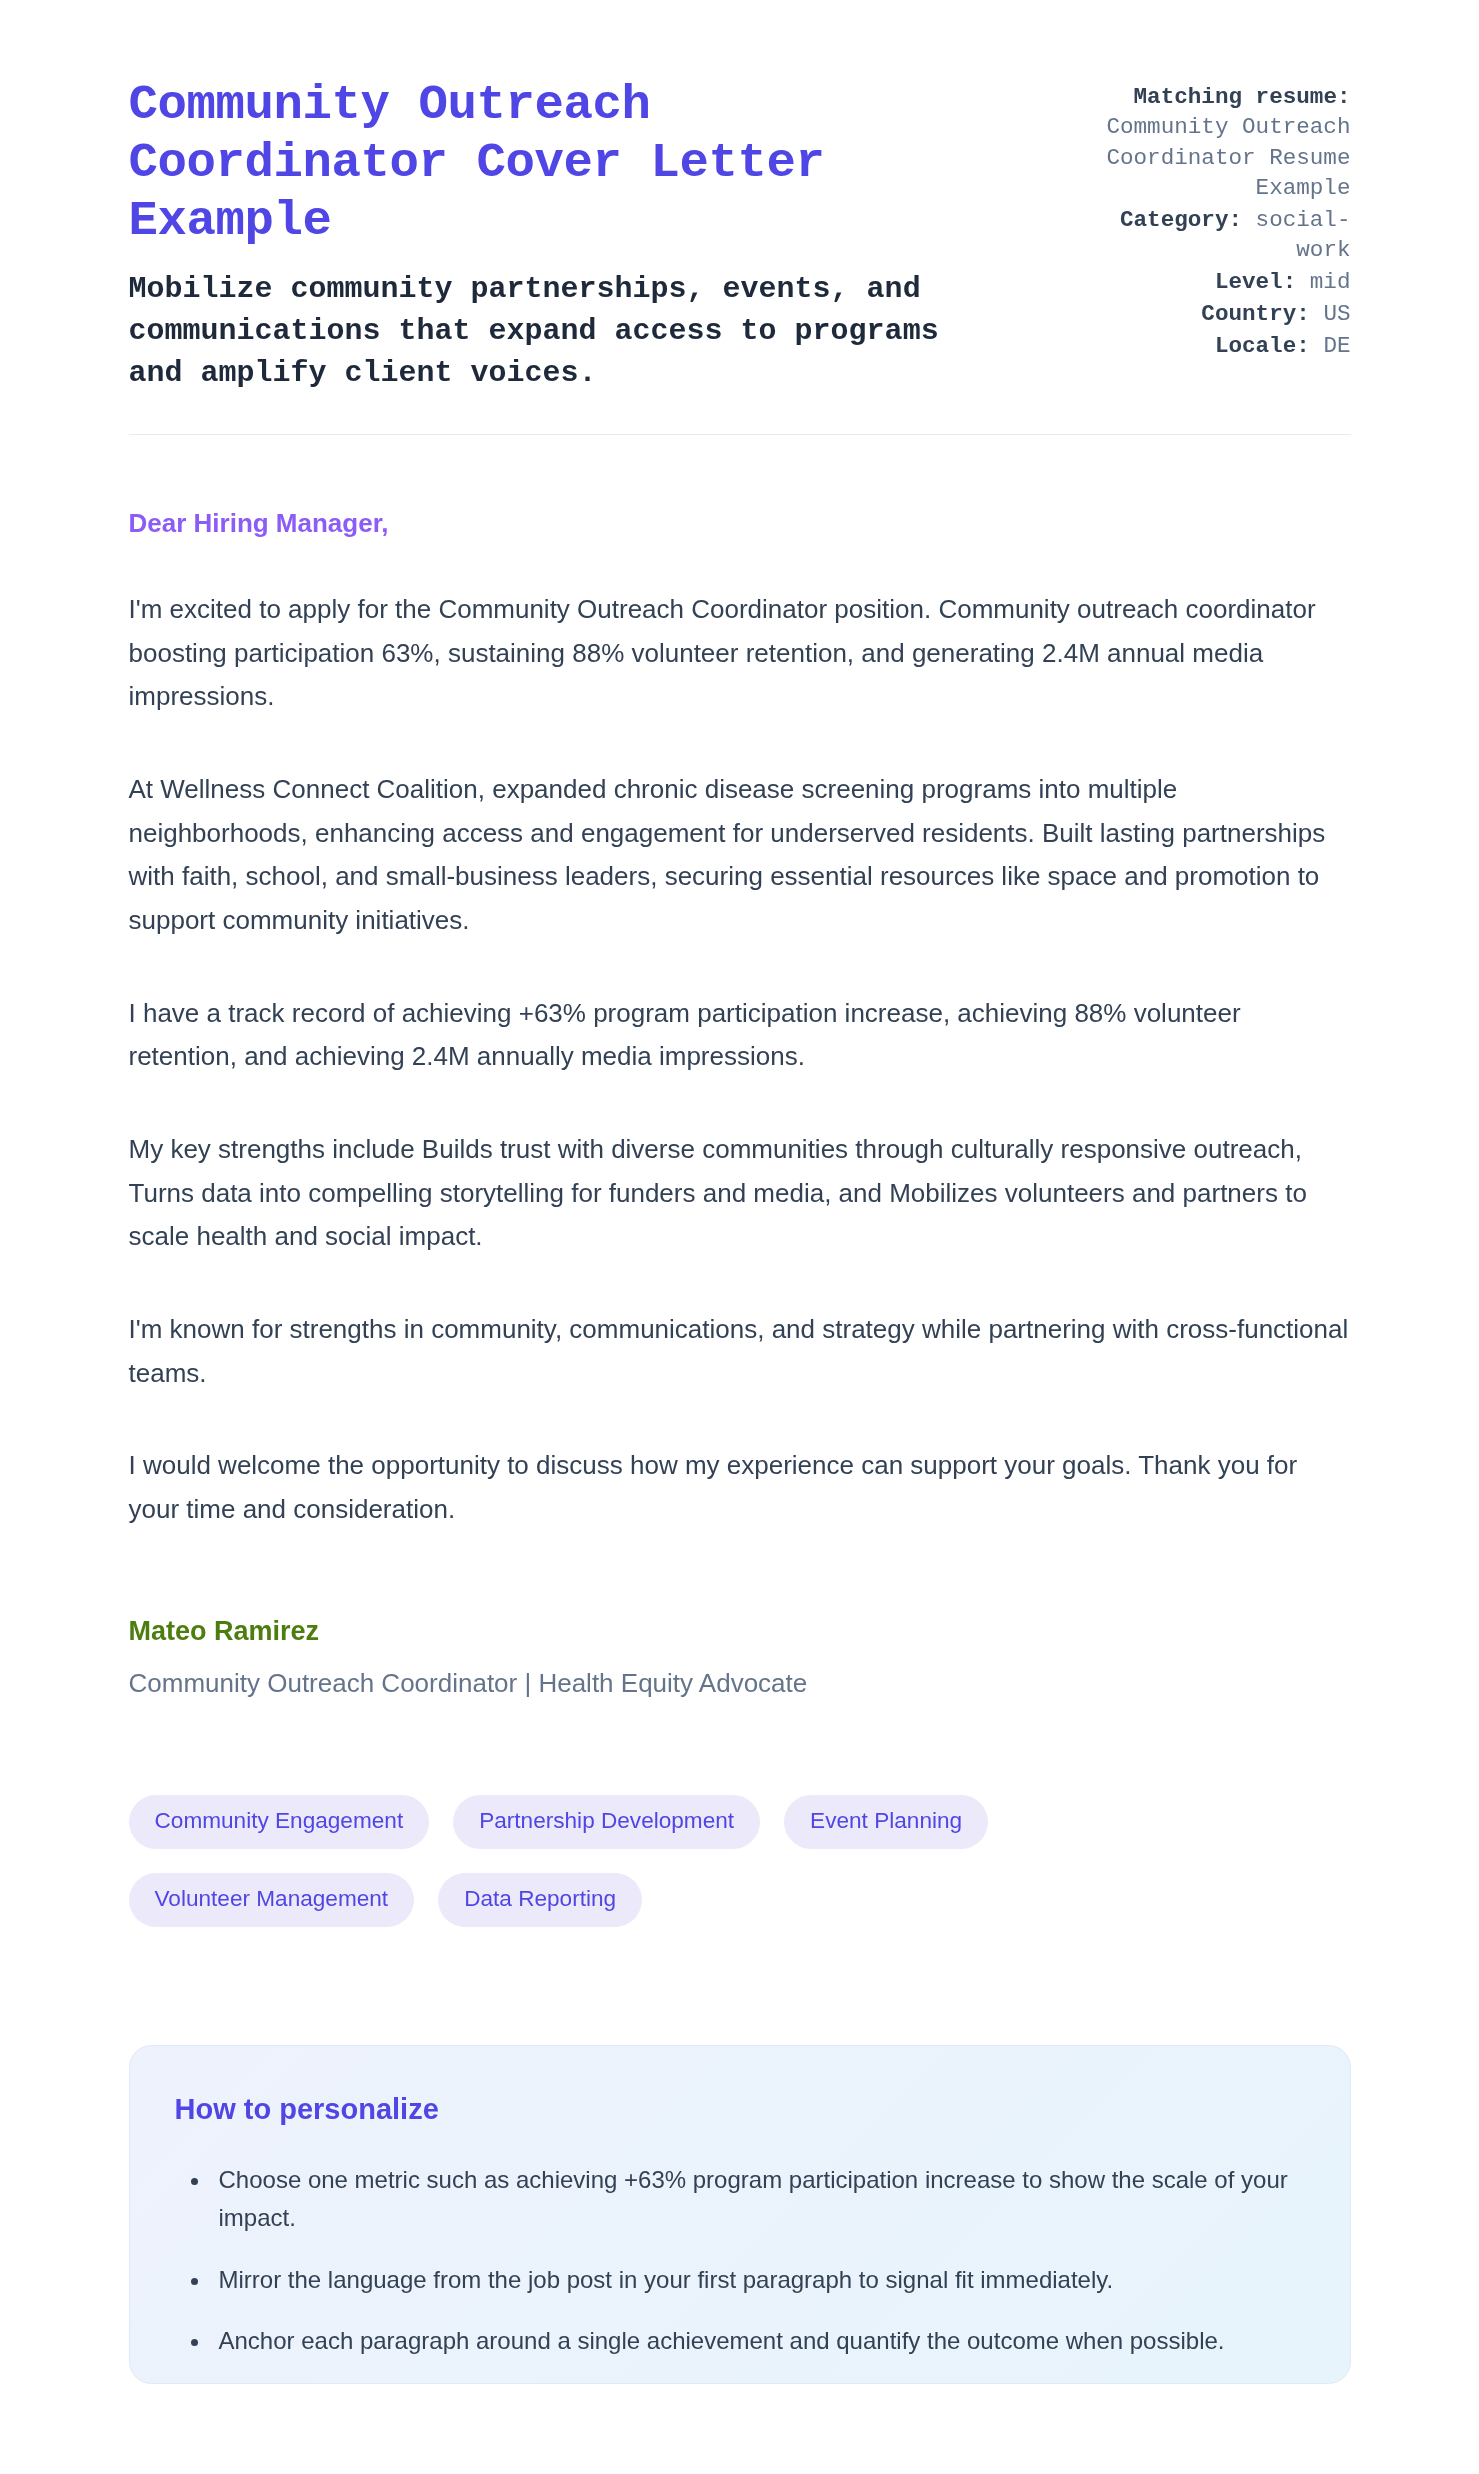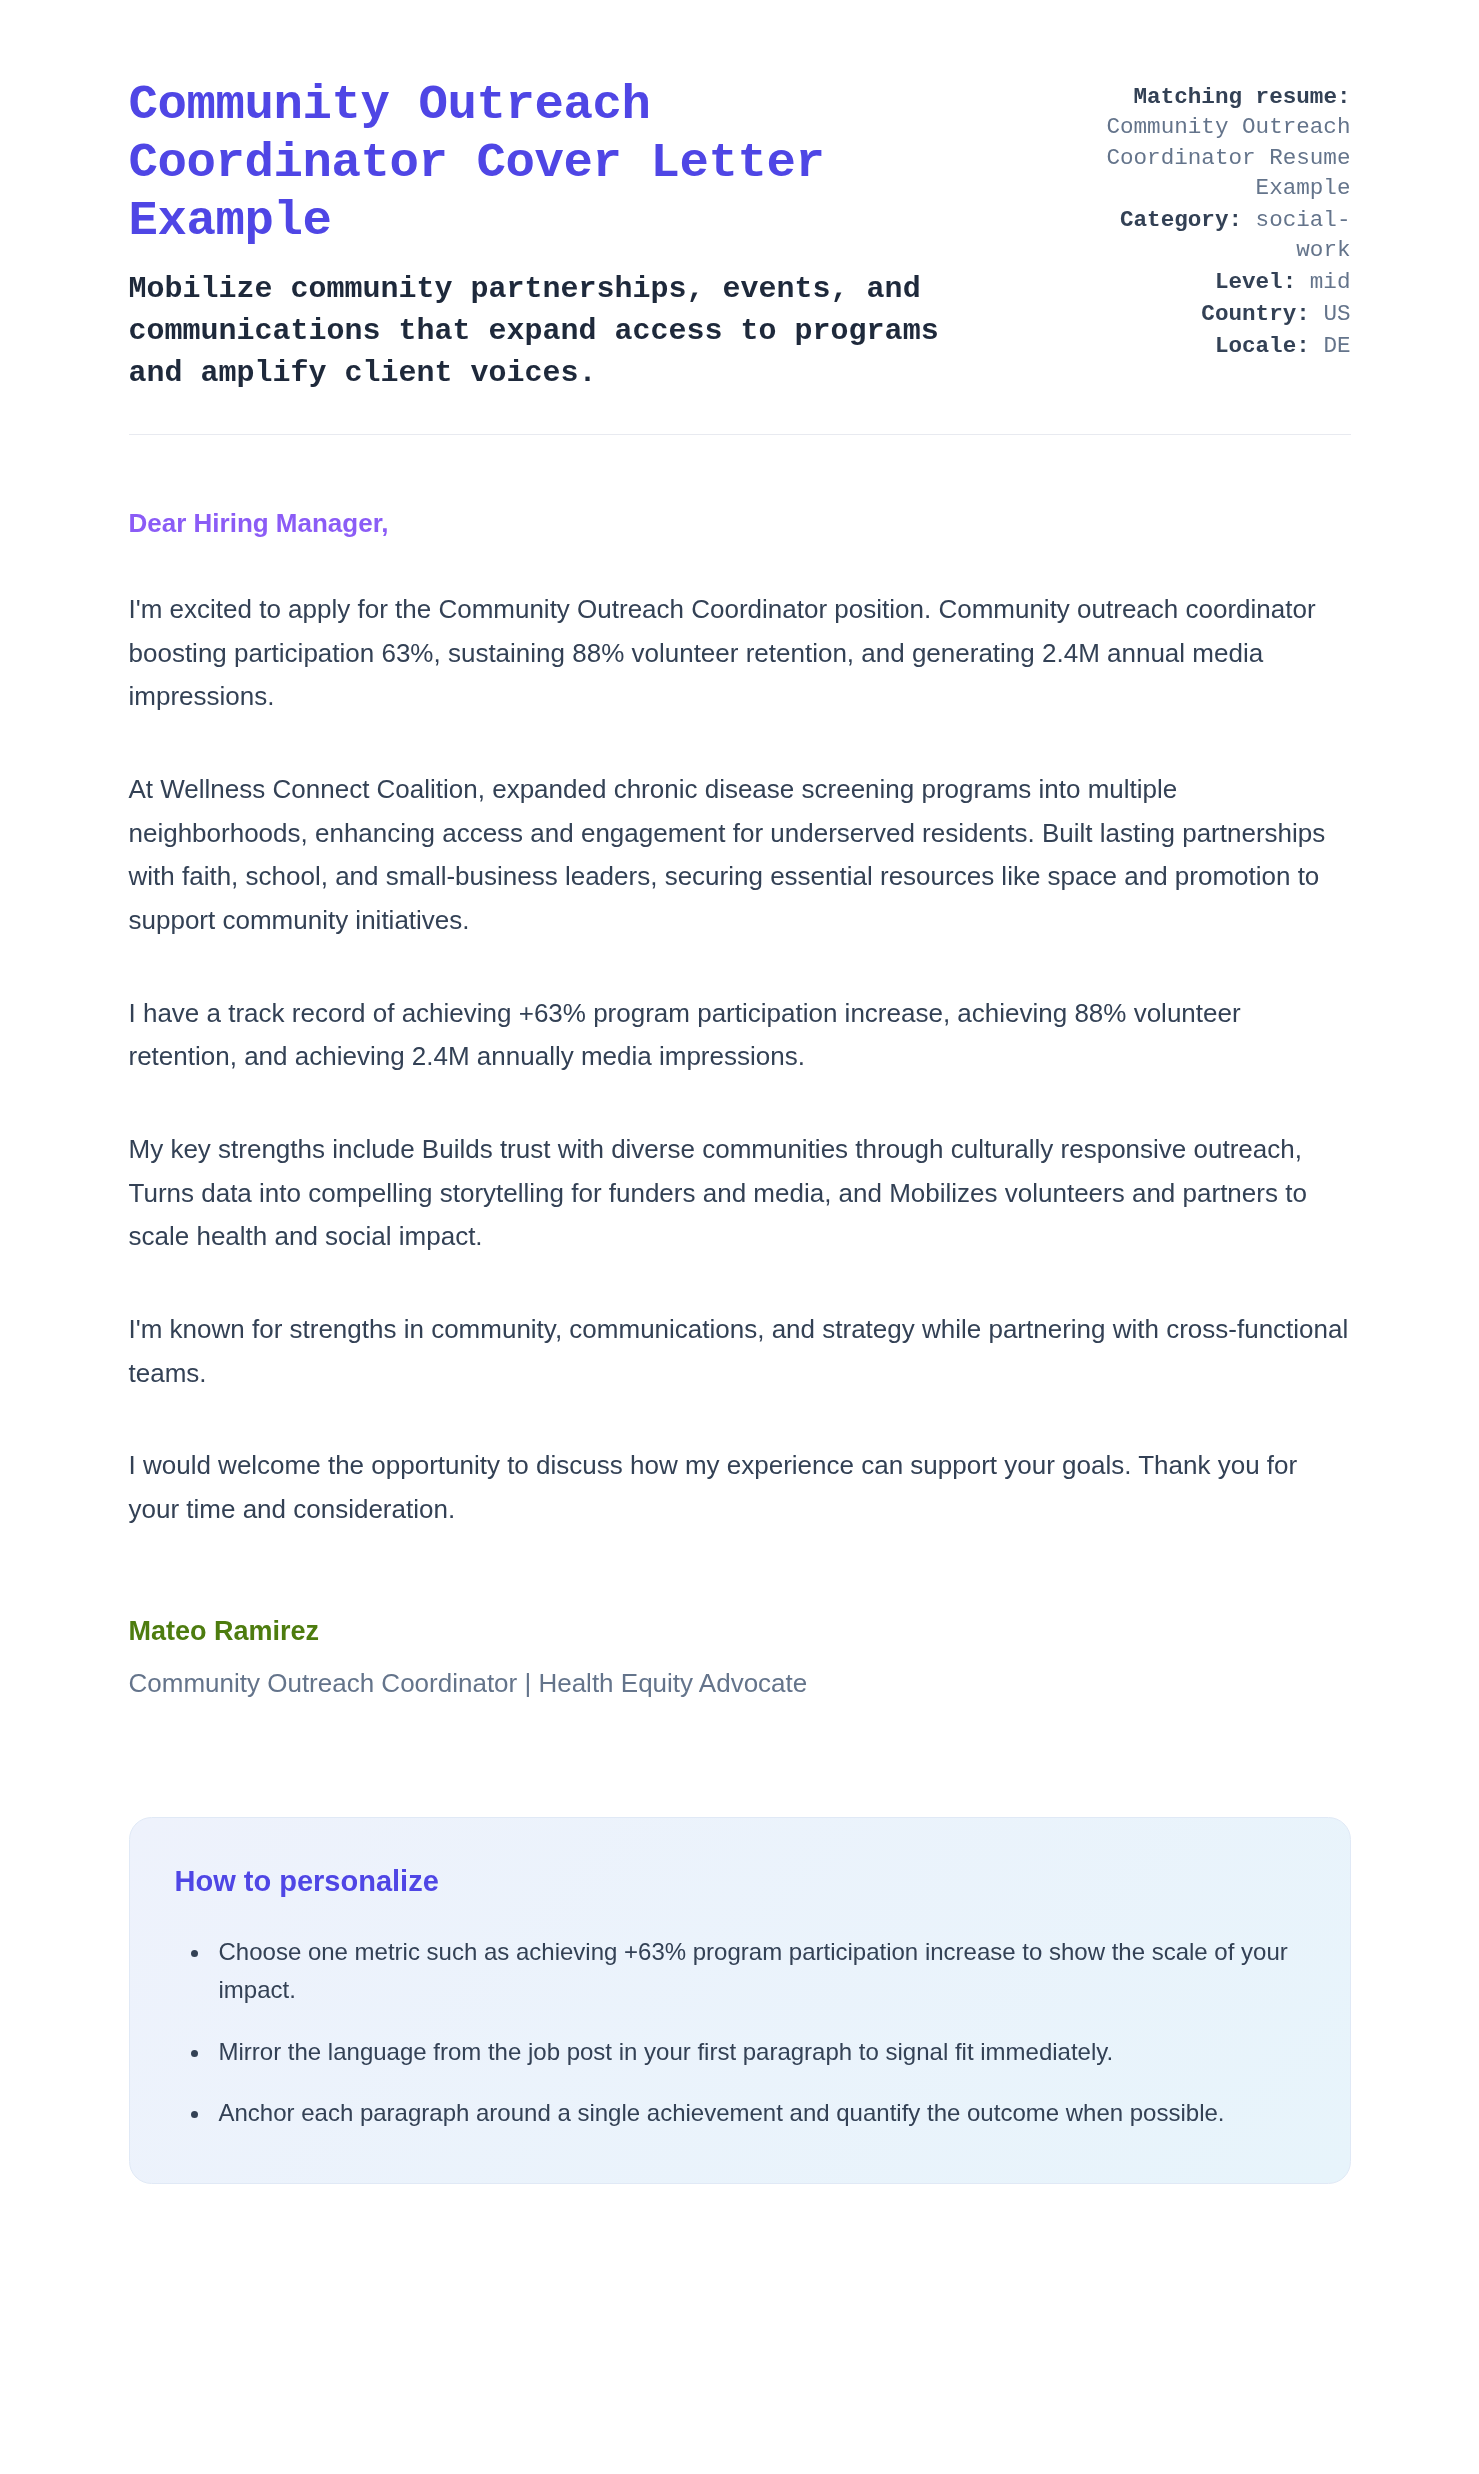--- a/index.html
+++ b/index.html
@@ -108,21 +108,21 @@
     border-radius: 869px;
     white-space: nowrap;
   }
 
   
   .card {
     margin-top: 118px;
     border-radius: 22.6px;
     background: linear-gradient(135deg, #eef2fc 0%, #e7f4fb 100%);
     border: 1.7px solid #e0e9f6;
-    padding: 47px 45px 50px 45px;
+    padding: 47px 45px 22px 45px;
   }
   .card-title {
     font-size: 29px;
     font-weight: 700;
     color: #4f46e5;
   }
   .tips {
     margin-top: 35px;
     list-style: disc;
     padding-left: 37px;
@@ -181,20 +181,27 @@
       <p class="paragraph">At Wellness Connect Coalition, expanded chronic disease screening programs into multiple neighborhoods, enhancing access and engagement for underserved residents. Built lasting partnerships with faith, school, and small-business leaders, securing essential resources like space and promotion to support community initiatives.</p>
       <p class="paragraph">I have a track record of achieving +63% program participation increase, achieving 88% volunteer retention, and achieving 2.4M annually media impressions.</p>
       <p class="paragraph">My key strengths include Builds trust with diverse communities through culturally responsive outreach, Turns data into compelling storytelling for funders and media, and Mobilizes volunteers and partners to scale health and social impact.</p>
       <p class="paragraph">I'm known for strengths in community, communications, and strategy while partnering with cross-functional teams.</p>
       <p class="paragraph">I would welcome the opportunity to discuss how my experience can support your goals. Thank you for your time and consideration.</p>
 
       <p class="signature-name">Mateo Ramirez</p>
       <p class="signature-title">Community Outreach Coordinator | Health Equity Advocate</p>
     </div>
 
+    <div class="tags">
+      <span class="tag">Community Engagement</span>
+      <span class="tag">Partnership Development</span>
+      <span class="tag">Event Planning</span>
+      <span class="tag">Volunteer Management</span>
+      <span class="tag">Data Reporting</span>
+    </div>
 
     <div class="card">
       <h3 class="card-title">How to personalize</h3>
       <ul class="tips">
         <li>Choose one metric such as achieving +63% program participation increase to show the scale of your impact.</li>
         <li>Mirror the language from the job post in your first paragraph to signal fit immediately.</li>
         <li>Anchor each paragraph around a single achievement and quantify the outcome when possible.</li>
       </ul>
     </div>
 

